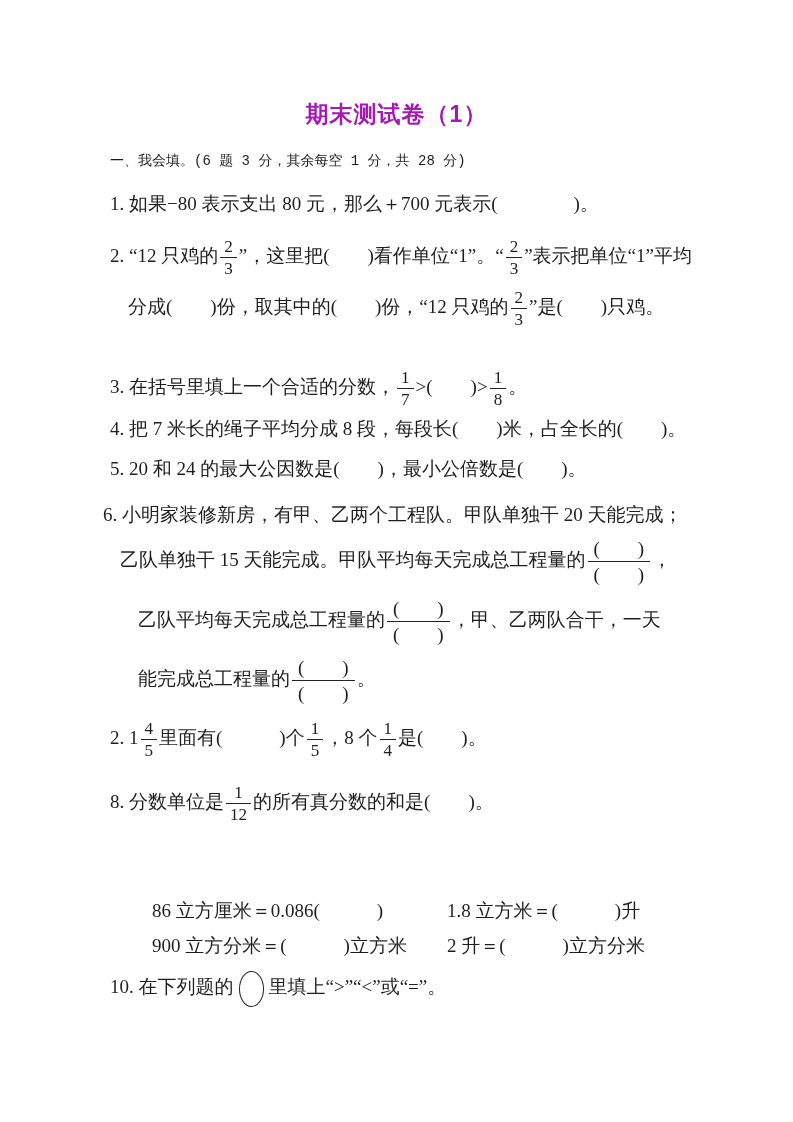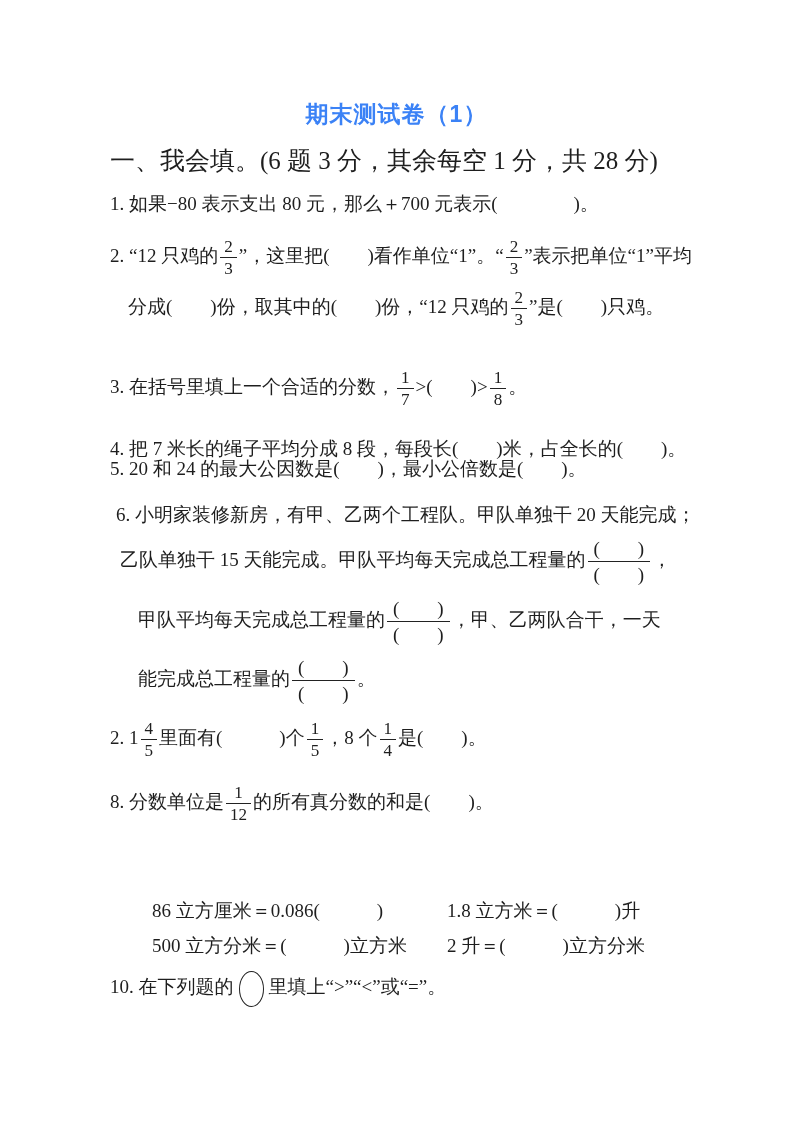--- a/index.html
+++ b/index.html
@@ -12,29 +12,29 @@
     font-size:19px;
     overflow:hidden;
   }
   .page { position:absolute; inset:0; }
   .title {
     position:absolute; top:99px; left:0; width:100%;
     text-align:center;
     font-family:"Liberation Sans","DejaVu Sans",sans-serif;
     font-weight:700;
     font-size:23px;
-    color:#3b82f6;
+    color:#a21caf;
     letter-spacing:1px;
   }
   .line {
     position:absolute;
     white-space:pre;
     line-height:26px;
   }
-  .section { font-size:25px; }
+  .section { font-size:14px;font-family:Liberation Mono, monospace; }
   
   .frac {
     display:inline-block;
     vertical-align:middle;
     text-align:center;
     line-height:1.12;
     font-size:0.9em;
     margin:0 2px;
   }
   .frac .num { display:block; border-bottom:1.2px solid #222; padding:0 4px 1px; }
@@ -52,23 +52,23 @@
     margin:0 5px;
   }
   
   .col { display:inline-block; width:295px; }
   
   #ln-section { left:110px; top:148px; }
   #ln-q1      { left:110px; top:191px; }
   #ln-q2a     { left:110px; top:237px; }
   #ln-q2b     { left:128px; top:288px; }
   #ln-q3      { left:110px; top:368px; }
-  #ln-q4      { left:110px; top:436px;text-align:center; }
+  #ln-q4      { left:110px; top:416px;text-align:center; }
   #ln-q5      { left:110px; top:456px; }
-  #ln-q6a     { left:116px; top:502px; }
+  #ln-q6a     { left:103px; top:502px; }
   #ln-q6b     { left:120px; top:538px; }
   #ln-q6c     { left:138px; top:598px; }
   #ln-q6d     { left:138px; top:657px; }
   #ln-q7      { left:110px; top:719px; }
   #ln-q8      { left:110px; top:783px; }
   #ln-q9      { left:110px; top:856px; }
   #ln-q9a     { left:152px; top:898px; }
   #ln-q9b     { left:152px; top:933px; }
   #ln-q10     { left:110px; top:971px; }
 </style>
@@ -80,20 +80,20 @@
 
   <div class="line section" id="ln-section"><span class="run">一、我会填。(6 题 3 分，其余每空 1 分，共 28 分)</span></div>
   <div class="line" id="ln-q1"><span class="run">1. 如果−80 表示支出 80 元，那么＋700 元表示(　　　　)。</span></div>
   <div class="line" id="ln-q2a"><span class="run">2. “12 只鸡的</span><span class="frac"><span class="num">2</span><span class="den">3</span></span><span class="run">”，这里把(　　)看作单位“1”。“</span><span class="frac"><span class="num">2</span><span class="den">3</span></span><span class="run">”表示把单位“1”平均</span></div>
   <div class="line" id="ln-q2b"><span class="run">分成(　　)份，取其中的(　　)份，“12 只鸡的</span><span class="frac"><span class="num">2</span><span class="den">3</span></span><span class="run">”是(　　)只鸡。</span></div>
   <div class="line" id="ln-q3"><span class="run">3. 在括号里填上一个合适的分数，</span><span class="frac"><span class="num">1</span><span class="den">7</span></span><span class="run">&gt;(　　)&gt;</span><span class="frac"><span class="num">1</span><span class="den">8</span></span><span class="run">。</span></div>
   <div class="line" id="ln-q4"><span class="run">4. 把 7 米长的绳子平均分成 8 段，每段长(　　)米，占全长的(　　)。</span></div>
   <div class="line" id="ln-q5"><span class="run">5. 20 和 24 的最大公因数是(　　)，最小公倍数是(　　)。</span></div>
   <div class="line" id="ln-q6a"><span class="run">6. 小明家装修新房，有甲、乙两个工程队。甲队单独干 20 天能完成；</span></div>
   <div class="line" id="ln-q6b"><span class="run">乙队单独干 15 天能完成。甲队平均每天完成总工程量的</span><span class="frac big"><span class="num">(　　)</span><span class="den">(　　)</span></span><span class="run">，</span></div>
-  <div class="line" id="ln-q6c"><span class="run">甲队平均每天完成总工程量的</span><span class="frac big"><span class="num">(　　)</span><span class="den">(　　)</span></span><span class="run">，甲、乙两队合干，一天</span></div>
+  <div class="line" id="ln-q6c"><span class="run">乙队平均每天完成总工程量的</span><span class="frac big"><span class="num">(　　)</span><span class="den">(　　)</span></span><span class="run">，甲、乙两队合干，一天</span></div>
   <div class="line" id="ln-q6d"><span class="run">能完成总工程量的</span><span class="frac big"><span class="num">(　　)</span><span class="den">(　　)</span></span><span class="run">。</span></div>
   <div class="line" id="ln-q7"><span class="run">2. 1</span><span class="frac"><span class="num">4</span><span class="den">5</span></span><span class="run">里面有(　　　)个</span><span class="frac"><span class="num">1</span><span class="den">5</span></span><span class="run">，8 个</span><span class="frac"><span class="num">1</span><span class="den">4</span></span><span class="run">是(　　)。</span></div>
   <div class="line" id="ln-q8"><span class="run">8. 分数单位是</span><span class="frac"><span class="num">1</span><span class="den">12</span></span><span class="run">的所有真分数的和是(　　)。</span></div>
   <div class="line" id="ln-q9a"><span class="run col">86 立方厘米＝0.086(　　　)</span><span class="run">1.8 立方米＝(　　　)升</span></div>
-  <div class="line" id="ln-q9b"><span class="run col">500 立方分米＝(　　　)立方米</span><span class="run">2 升＝(　　　)立方分米</span></div>
+  <div class="line" id="ln-q9b"><span class="run col">900 立方分米＝(　　　)立方米</span><span class="run">2 升＝(　　　)立方分米</span></div>
   <div class="line" id="ln-q10"><span class="run">10. 在下列题的</span><span class="oval"></span><span class="run">里填上“&gt;”“&lt;”或“=”。</span></div>
 </div>
 
 </body></html>

